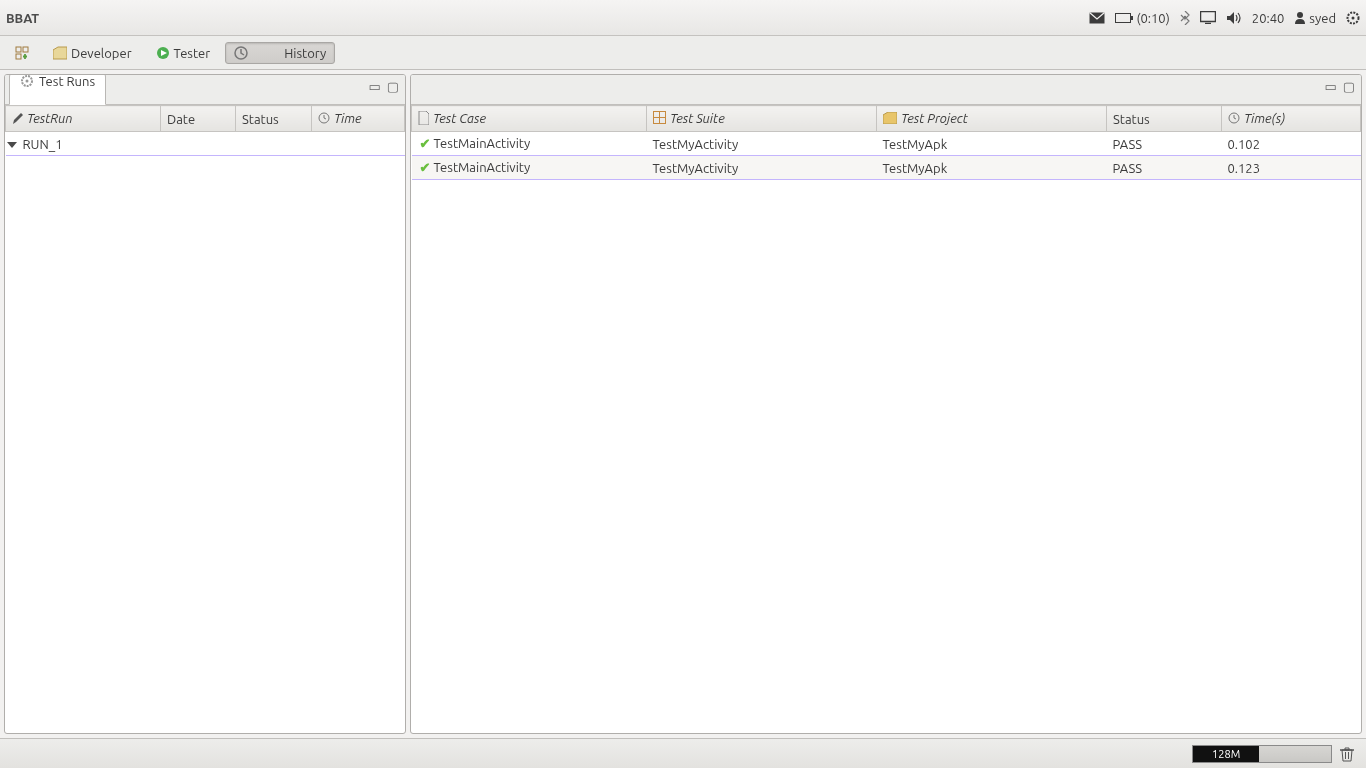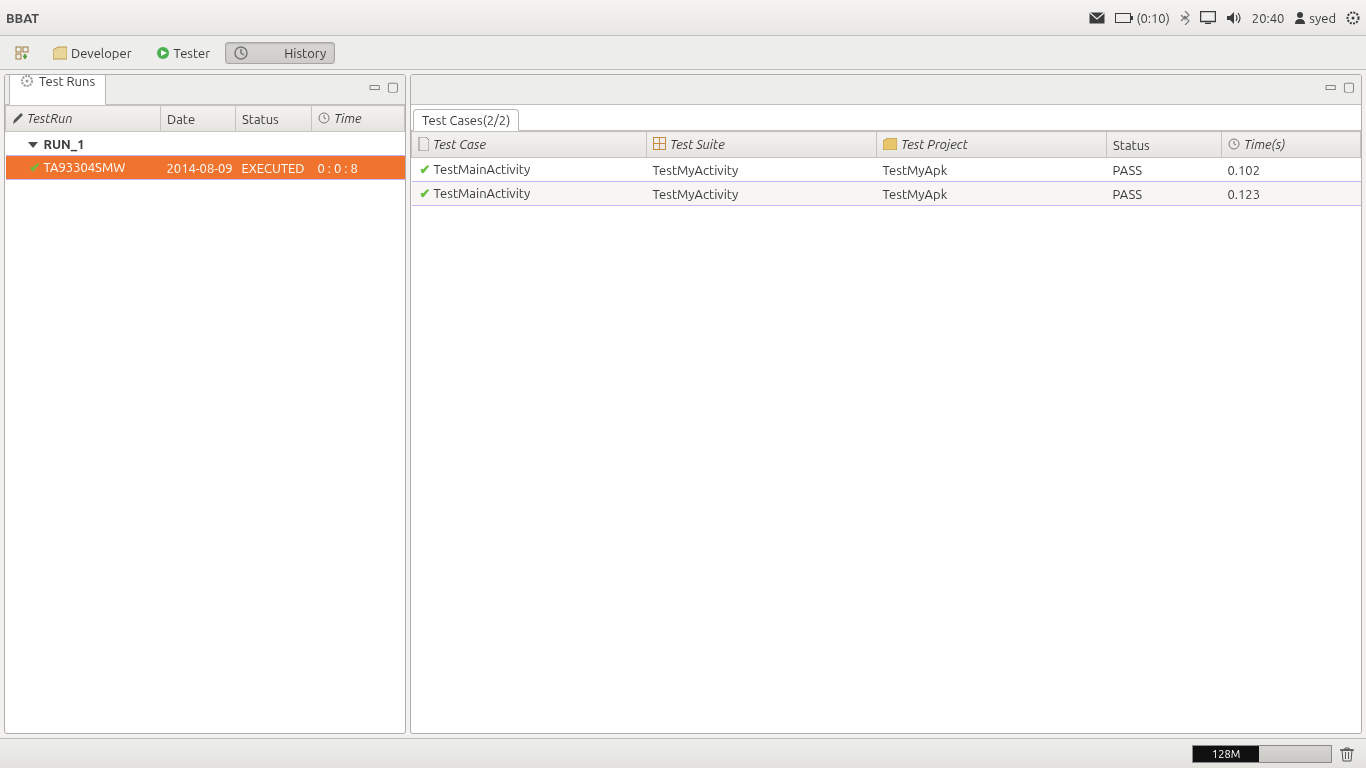--- a/index.html
+++ b/index.html
@@ -34,21 +34,21 @@
 .tab-ctrl { position:absolute; right:6px; top:4px; display:flex; gap:6px; color:#666; }
 
 
 .search-row { padding:8px; }
 .search-row input { width:100%; height:26px; border:1px solid #b0aeab; border-radius:3px; padding:0 8px; color:#888; background:#fff; font-style:italic; }
 
 
 .tbl { width:100%; border-collapse:collapse; table-layout:fixed; }
 .tbl th { text-align:left; font-weight:normal; background:linear-gradient(#f3f2f0,#e5e4e1); border:1px solid #c6c4c1; padding:4px 6px; height:26px; white-space:nowrap; overflow:hidden; }
 .tbl td { padding:4px 6px; height:24px; border-bottom:1px solid #c4b5fd; white-space:nowrap; overflow:hidden; }
-.tbl tr.parent td:first-child { padding-left:22px;font-weight:bold; }
+.tbl tr.parent td:first-child { padding-left:1px; }
 .tbl tr.child td:first-child { padding-left:24px; }
 .tbl tr.selected td { background:#f0742e; color:#fff; }
 
 .th-ic { display:inline-flex; align-items:center; gap:4px;font-style:italic; }
 .chevron { display:inline-block; width:0; height:0; border-left:5px solid transparent; border-right:5px solid transparent; border-top:6px solid #4a4a4a; margin-right:6px; transform:translateY(-1px); }
 .check { color:#6abf3f; font-weight:bold; display:inline-block; width:14px; }
 
 
 .sub-tabs { display:flex; align-items:flex-end; height:26px; padding-left:2px; border-bottom:1px solid #c1bfbc; background:#fff; }
 .sub-tabs .stab { padding:3px 8px; border:1px solid #b9b7b4; border-bottom:1px solid #fff; border-radius:4px 4px 0 0; margin-bottom:-1px; background:#fff; }
@@ -195,41 +195,32 @@
                 </span></th>
           </tr>
         </thead>
         <tbody>
           <tr class="parent">
             <td><span class="chevron"></span><span>RUN_1</span></td>
             <td></td>
             <td></td>
             <td></td>
           </tr>
-          <tr class="child selected">
-            <td><span class="check">✔</span><span>TA93304SMW</span></td>
-            <td>2014-08-09</td>
-            <td>EXECUTED</td>
-            <td>0 : 0 : 8</td>
-          </tr>
         </tbody>
       </table>
     </div>
   </div>
 
   <div class="pane right">
     <div class="view">
       <div class="view-tabs">
         <div class="tab-ctrl">
           <span>▭</span>
           <span>▢</span>
         </div>
-      </div>
-      <div class="sub-tabs">
-        <div class="stab"><span>Test Cases(2/2)</span></div>
       </div>
       <table class="tbl case-tbl">
         <colgroup>
             <col style="width:235px">
             <col style="width:230px">
             <col style="width:230px">
             <col style="width:115px">
             <col>
           </colgroup>
         <thead>

